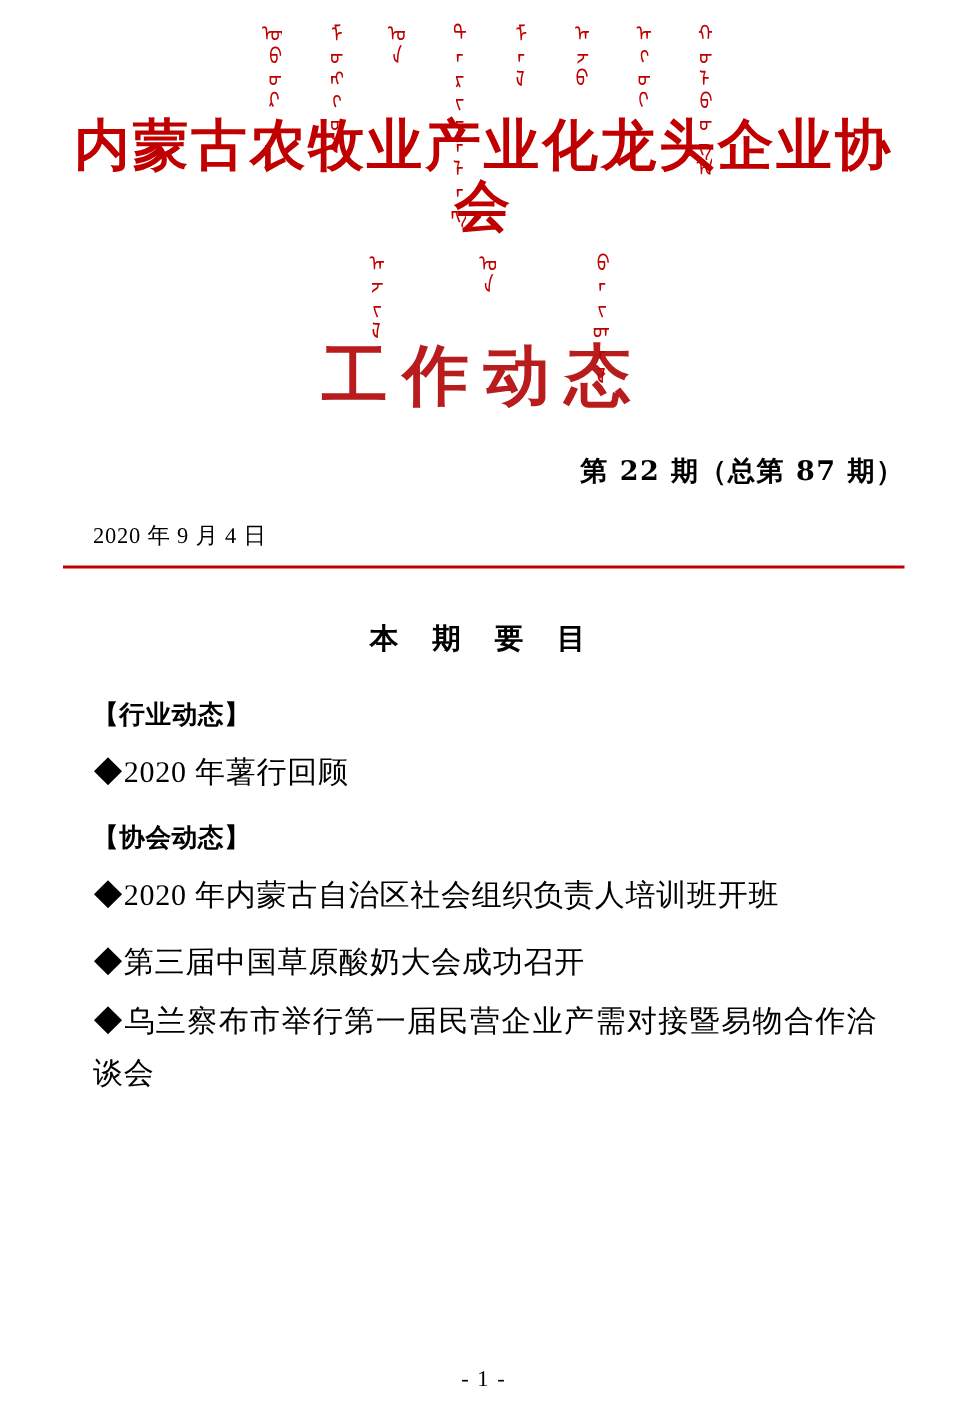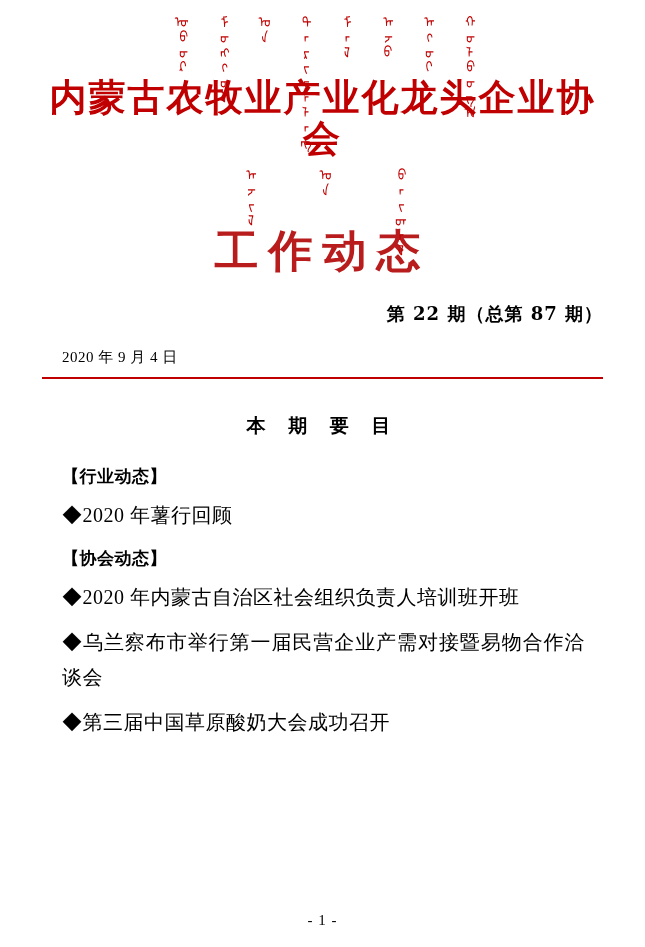--- a/index.html
+++ b/index.html
@@ -187,21 +187,21 @@
   <div class="toc">
 
     <div class="toc-group">
       <div class="toc-heading">【行业动态】</div>
       <div class="toc-item">◆2020 年薯行回顾</div>
     </div>
 
     <div class="toc-group">
       <div class="toc-heading">【协会动态】</div>
       <div class="toc-item spaced">◆2020 年内蒙古自治区社会组织负责人培训班开班</div>
+      <div class="toc-item">◆第三届中国草原酸奶大会成功召开</div>
       <div class="toc-item spaced">◆乌兰察布市举行第一届民营企业产需对接暨易物合作洽谈会</div>
-      <div class="toc-item">◆第三届中国草原酸奶大会成功召开</div>
     </div>
 
   </div>
 
   <div class="page-number">- 1 -</div>
 
 </div>
 
 </body></html>

